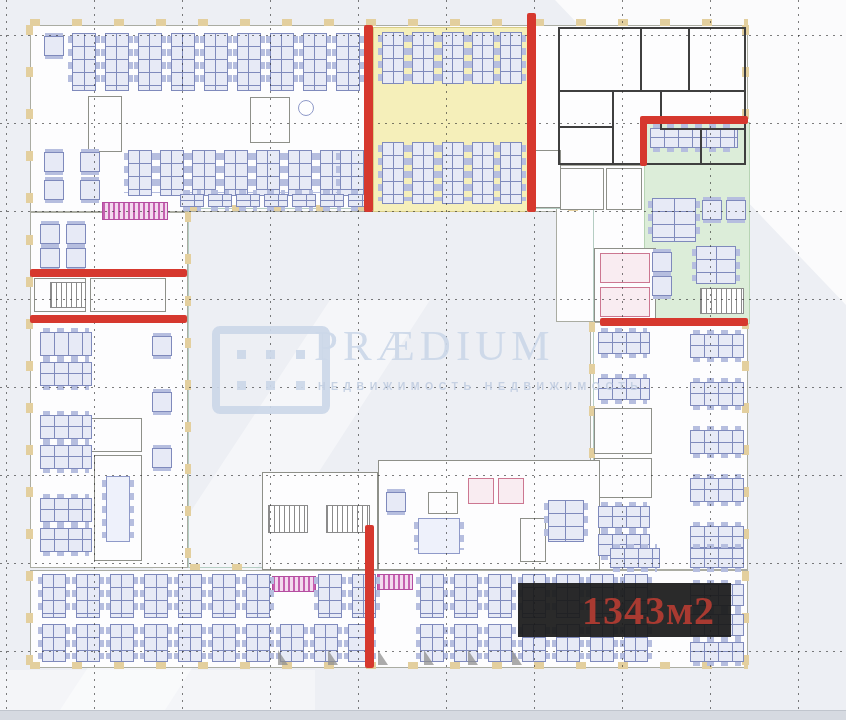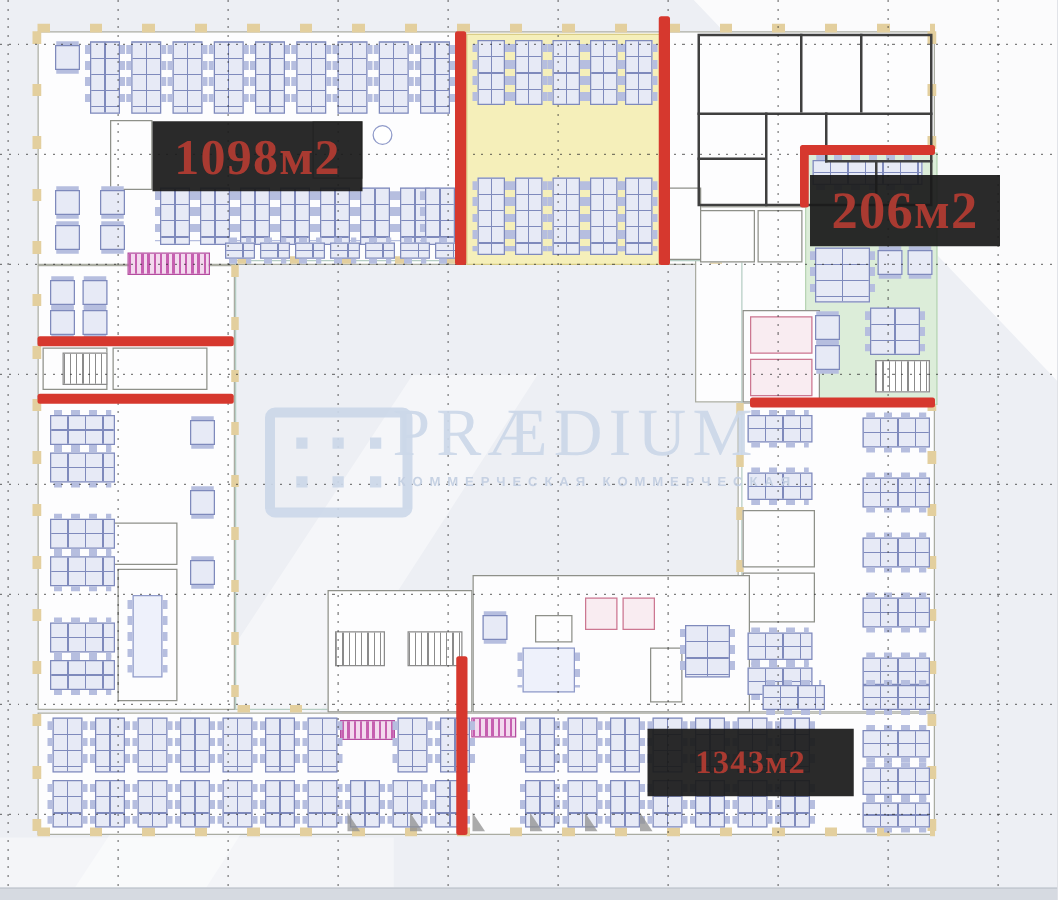--- a/index.html
+++ b/index.html
@@ -56,21 +56,21 @@
   .red{position:absolute;background:var(--red);z-index:7;border-radius:2px;}
   
   .alabel{position:absolute;background:rgba(26,26,26,.93);color:var(--label-tx);z-index:8;
       display:flex;align-items:center;justify-content:center;
       font-family:"Liberation Serif",serif;font-weight:700;letter-spacing:1px;}
   
   .wm{position:absolute;z-index:6;opacity:.92;pointer-events:none;}
   .wm-logo{border:8px solid var(--wm);border-radius:8px;display:grid;
       grid-template-columns:repeat(3,1fr);grid-template-rows:repeat(2,1fr);place-items:center;padding:5px 7px;}
   .wm-dot{width:9px;height:9px;background:var(--wm);}
-  .wm-brand{font-family:"Liberation Serif",serif;color:var(--wm);font-size:54px;line-height:60px;
+  .wm-brand{font-family:"Liberation Serif",serif;color:var(--wm);font-size:43px;line-height:60px;
       letter-spacing:5px;white-space:nowrap;}
   .wm-sub{font-family:"Liberation Sans",sans-serif;color:#c3cfe2;font-size:10.5px;font-weight:700;
       letter-spacing:5.5px;white-space:nowrap;}
   .bottombar{position:absolute;left:0;right:0;bottom:0;height:9px;background:#d6dae1;
       border-top:1px solid #c0c5cd;z-index:9;}
 </style>
 </head>
 <body>
 
 <div class="stage">
@@ -272,35 +272,29 @@
 
   <div class="red" style="left:364px;top:25px;width:9px;height:187px;"></div>
   <div class="red" style="left:527px;top:13px;width:9px;height:199px;"></div>
   <div class="red" style="left:640px;top:116px;width:108px;height:8px;"></div>
   <div class="red" style="left:640px;top:118px;width:7px;height:48px;"></div>
   <div class="red" style="left:600px;top:318px;width:148px;height:8px;"></div>
   <div class="red" style="left:30px;top:269px;width:157px;height:8px;"></div>
   <div class="red" style="left:30px;top:315px;width:157px;height:8px;"></div>
   <div class="red" style="left:365px;top:525px;width:9px;height:143px;"></div>
 
-  <div class="alabel" style="left:122px;top:97px;width:168px;height:56px;font-size:40px;">
-    <span>1098м2</span>
-  </div>
-  <div class="alabel" style="left:648px;top:140px;width:152px;height:57px;font-size:42px;">
-    <span>206м2</span>
-  </div>
-  <div class="alabel" style="left:518px;top:583px;width:165px;height:54px;font-size:26px;">
+  <div class="alabel" style="left:518px;top:583px;width:165px;height:54px;font-size:40px;padding-left:48px;">
     <span>1343м2</span>
   </div>
 
   <div class="wm wm-logo" style="left:212px;top:326px;width:88px;height:62px;">
     <div class="wm-dot"></div>
     <div class="wm-dot"></div>
     <div class="wm-dot"></div>
     <div class="wm-dot"></div>
     <div class="wm-dot"></div>
     <div class="wm-dot"></div>
   </div>
   <div class="wm wm-brand" style="left:314px;top:316px;">PRÆDIUM</div>
-  <div class="wm wm-sub" style="left:318px;top:380px;">КОММЕРЧЕСКАЯ КОММЕРЧЕСКАЯ</div>
+  <div class="wm wm-sub" style="left:318px;top:380px;">НЕДВИЖИМОСТЬ НЕДВИЖИМОСТЬ</div>
 
   <div class="bottombar"></div>
 </div>
 
 </body></html>

